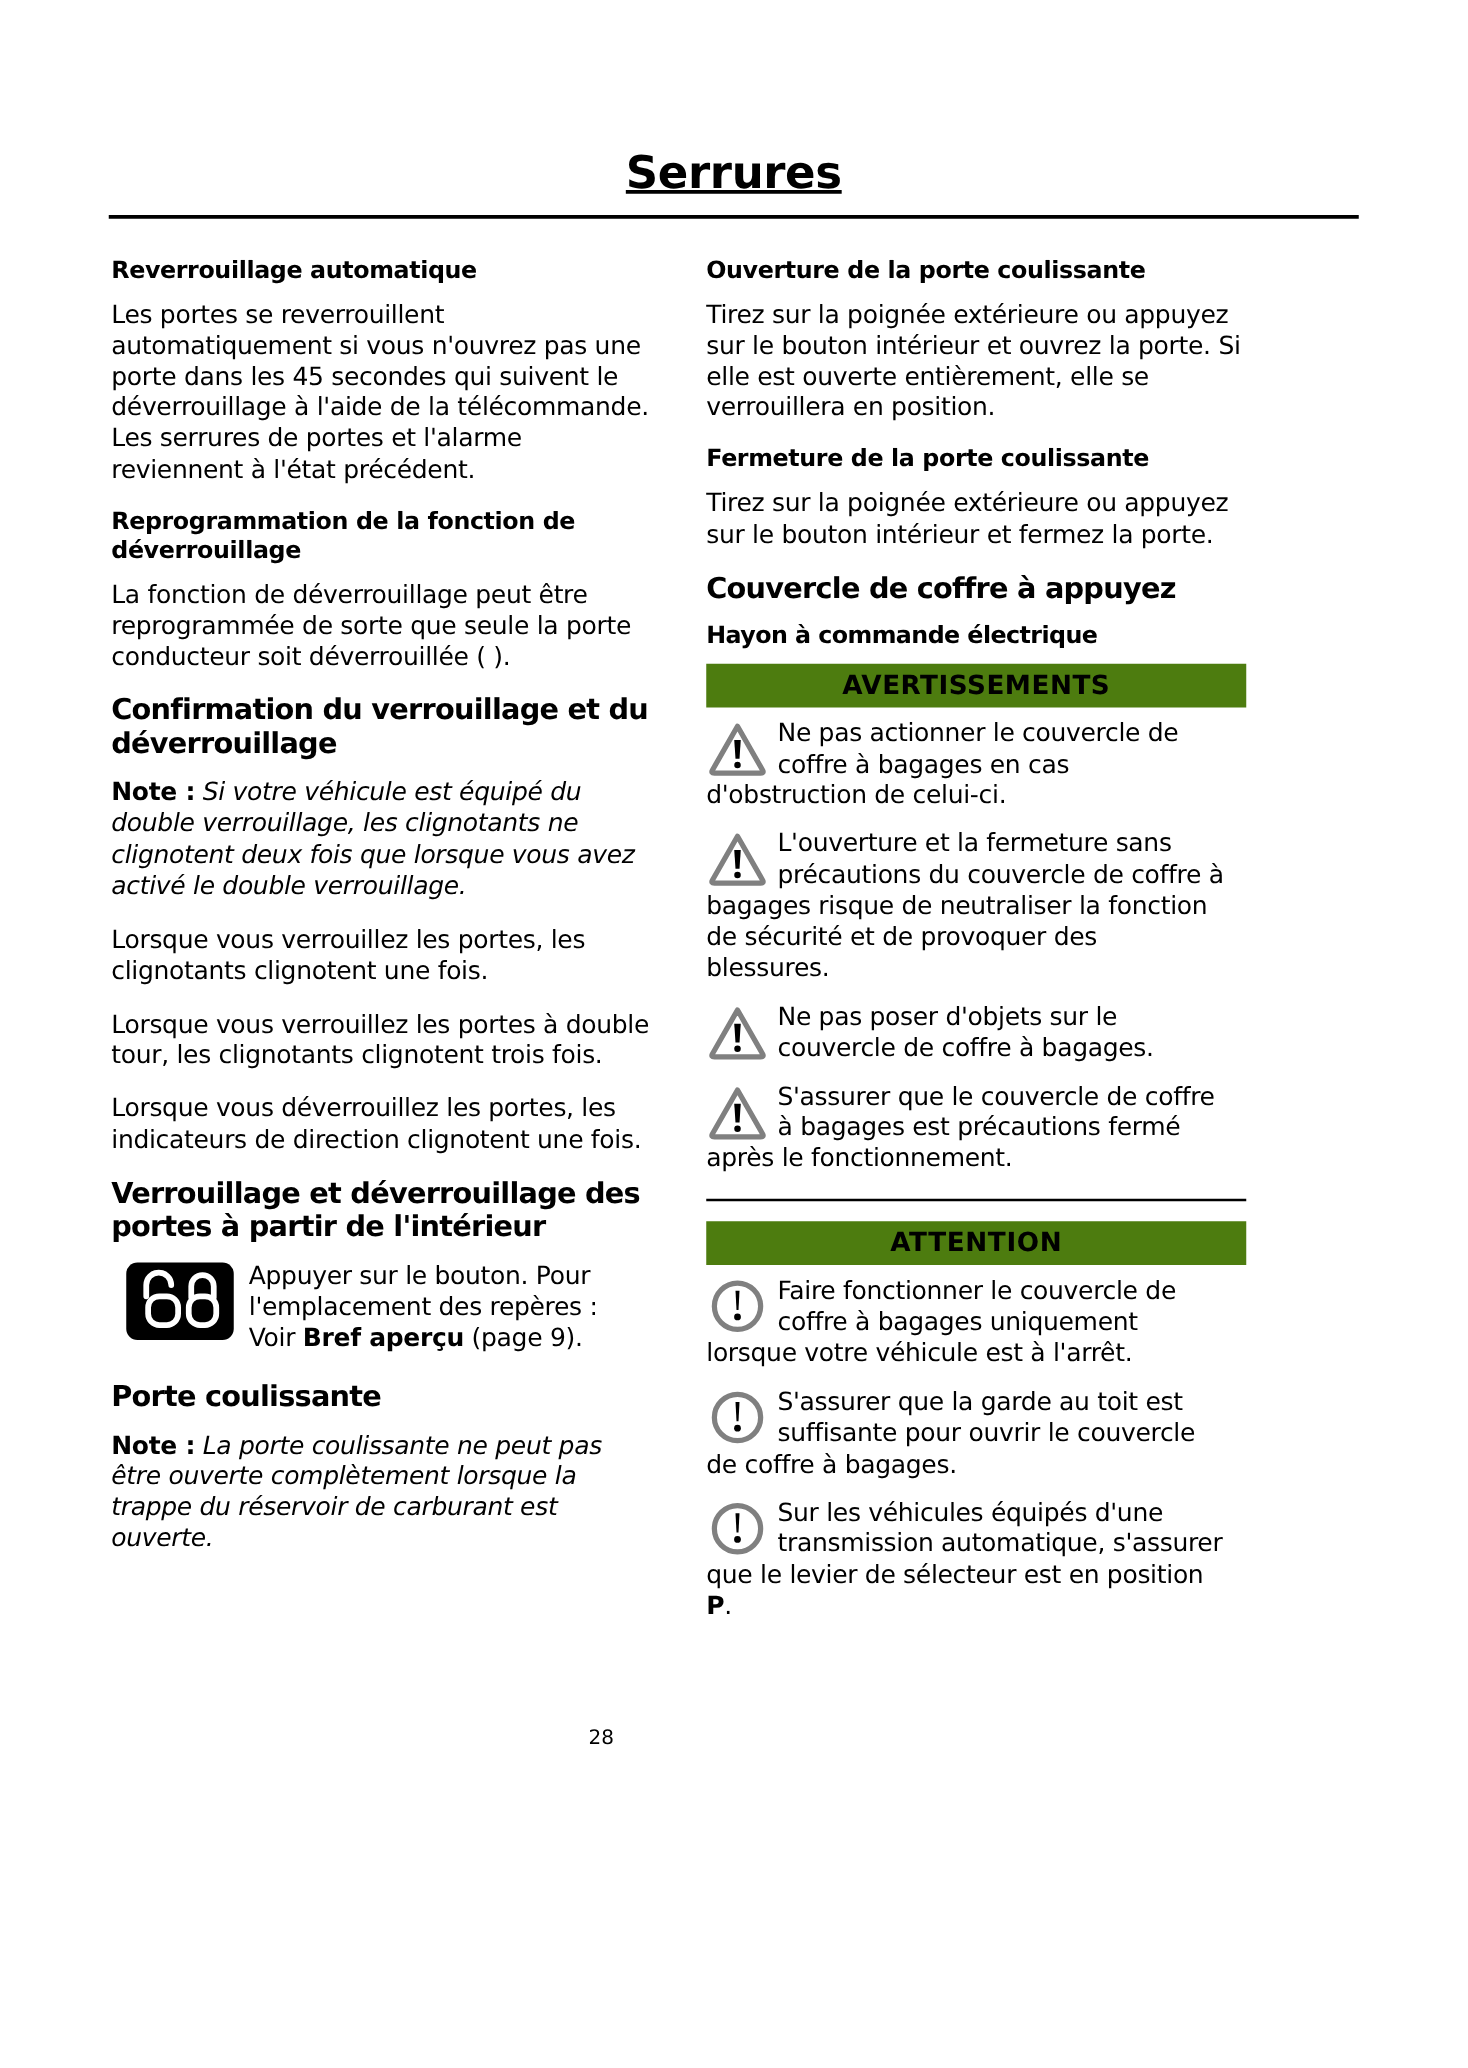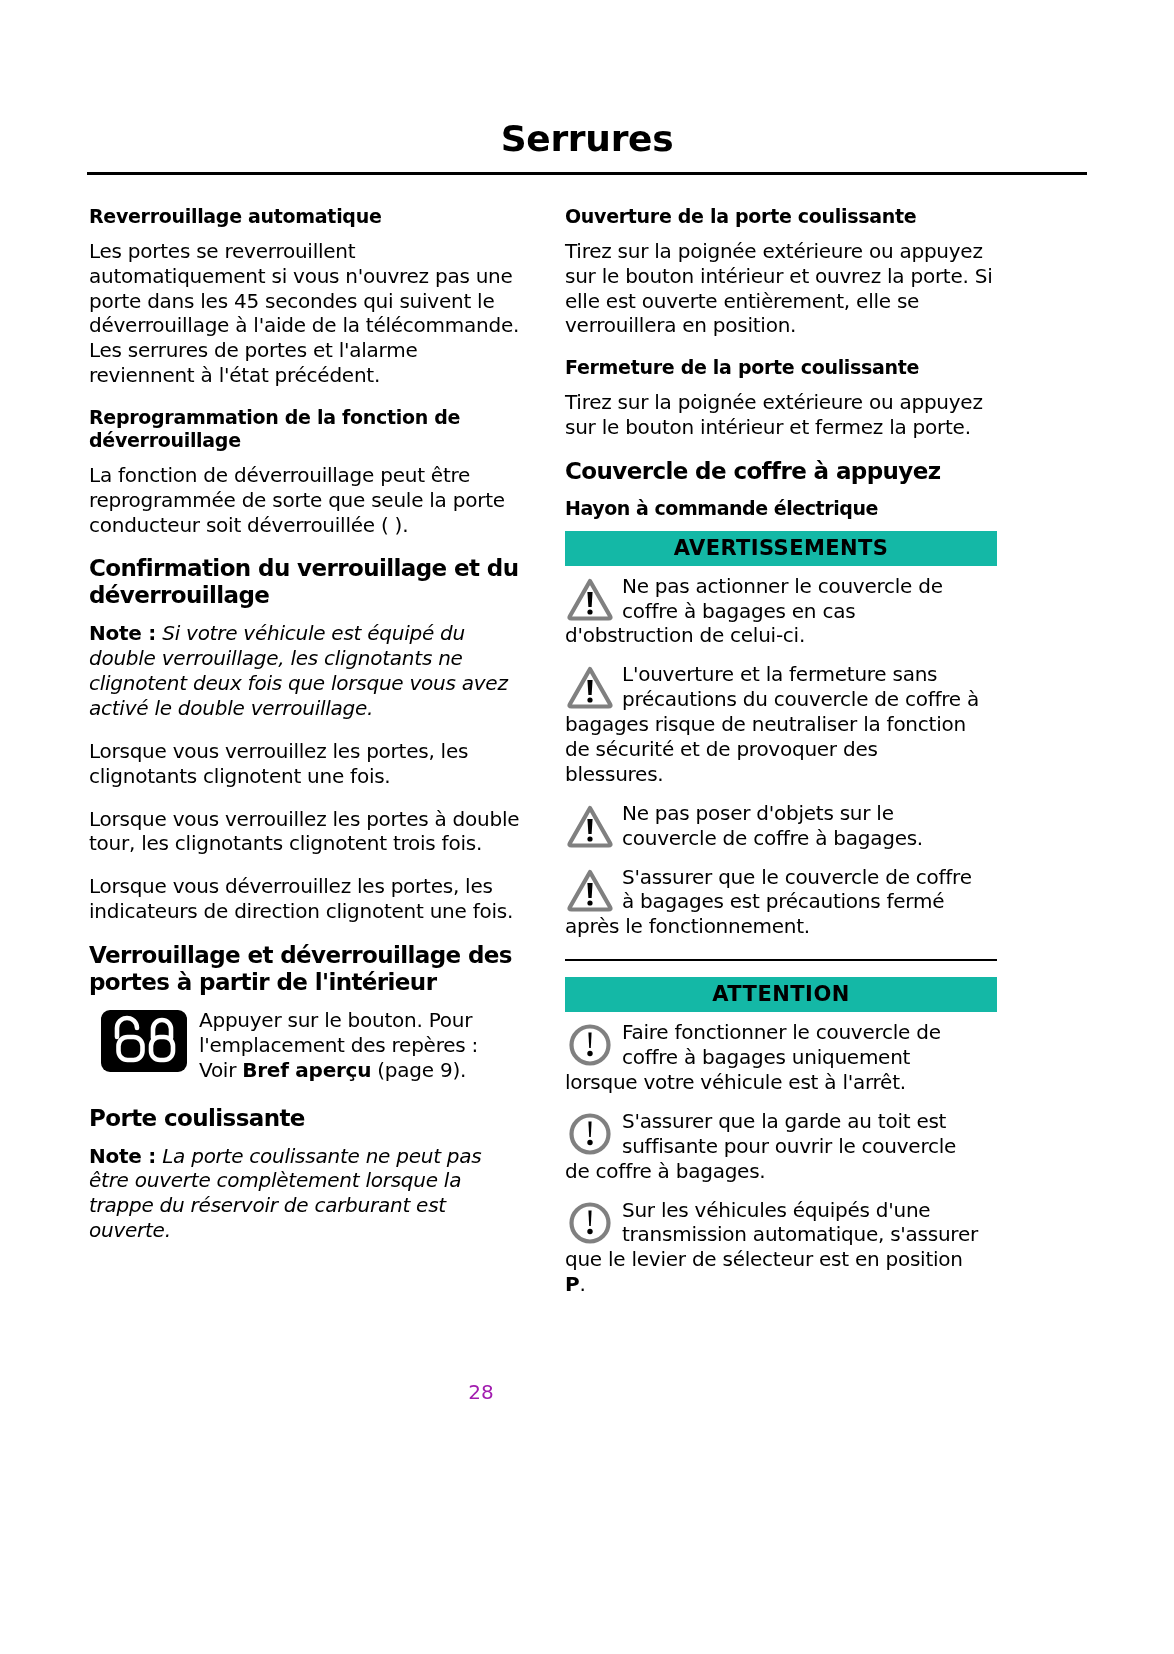--- a/index.html
+++ b/index.html
@@ -26,20 +26,21 @@
     position: absolute;
     top: 118px;
     left: 0;
     width: 1174px;
     text-align: center;
     font-family: "DejaVu Sans", sans-serif;
     font-weight: bold;
     font-size: 36px;
     letter-spacing: -0.3px;
     color: #000;
+    text-decoration: underline;
   }
   .title-rule {
     position: absolute;
     top: 172px;
     left: 87px;
     width: 1000px;
     height: 3px;
     background: #000;
   }
 
@@ -110,21 +111,21 @@
   .icon-row p {
     font-size: 20px;
     line-height: 1.245;
     margin: 0;
     letter-spacing: -0.25px;
     overflow: hidden;
   }
 
   
   .banner {
-    background: #14b8a6;
+    background: #4d7c0f;
     text-align: center;
     font-family: "DejaVu Sans", sans-serif;
     font-weight: bold;
     font-size: 21px;
     letter-spacing: 0.4px;
     padding: 5px 0 6px 0;
     margin: 0 0 8px 0;
   }
   .banner.attention { letter-spacing: 0.5px; }
 
@@ -150,22 +151,22 @@
     margin: 20px 0 16px 0;
   }
 
   
   .page-number {
     position: absolute;
     top: 1380px;
     left: 0;
     width: 962px;
     text-align: center;
-    font-size: 20px;
-    color: #a21caf;
+    font-size: 16px;
+    color: #000000;
   }
 </style>
 </head>
 <body>
 
 <div class="page">
 
   <div class="page-title">Serrures</div>
   <div class="title-rule"></div>
 

